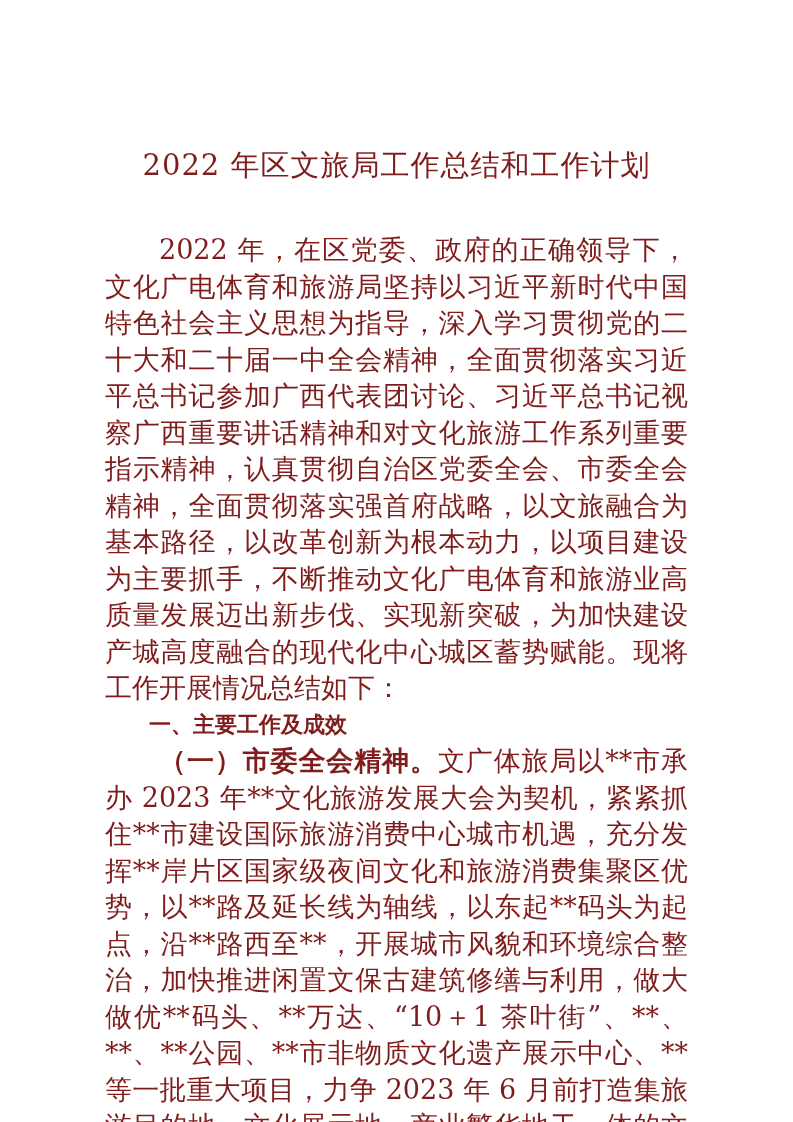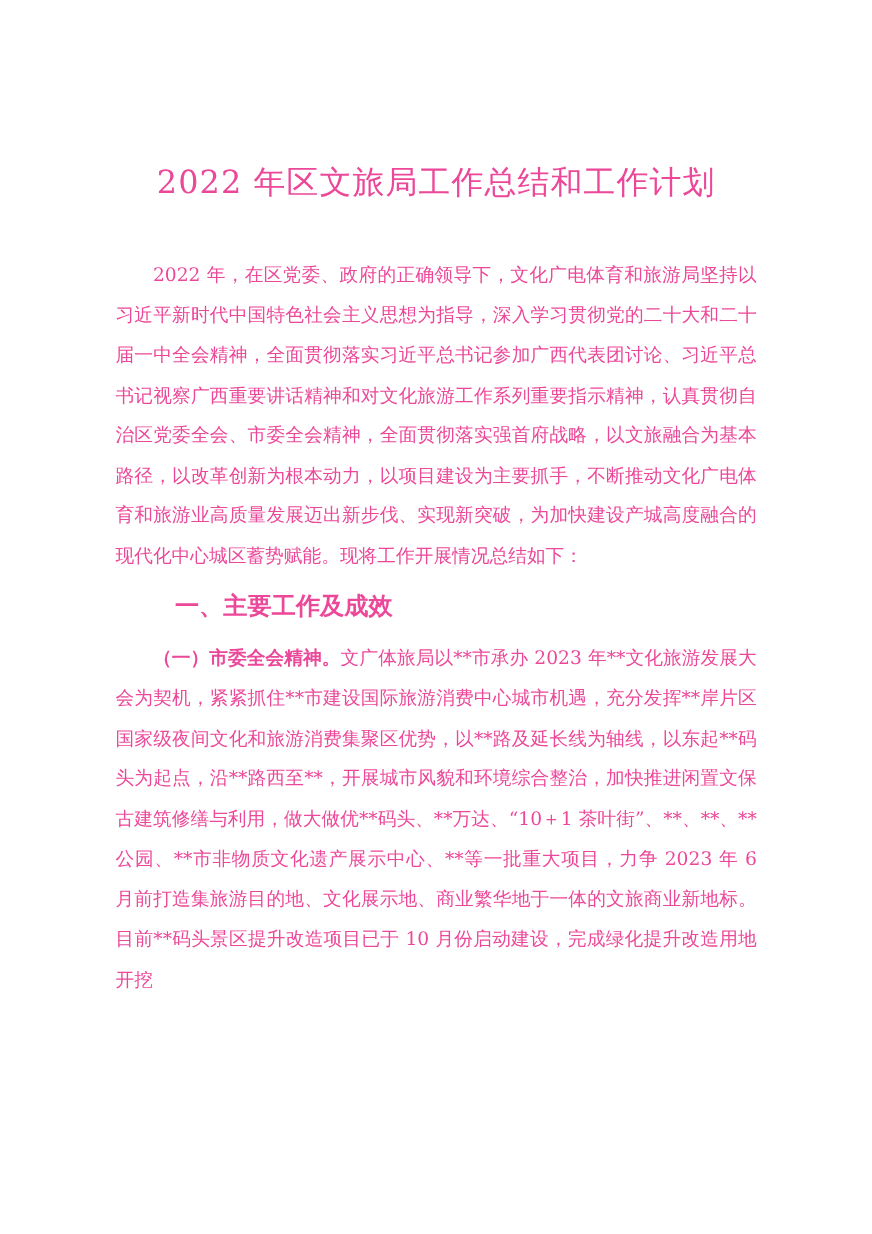--- a/index.html
+++ b/index.html
@@ -9,47 +9,47 @@
   }
   .page {
     position: relative;
     width: 793px;
     height: 1122px;
     margin: 0 auto;
     background: #ffffff;
     box-sizing: border-box;
     padding: 143px 105px 0 105px;
     overflow: hidden;
-    color: #ec4899;
+    color: #7f1d1d;
   }
   .doc-title {
     font-family: "DejaVu Serif", "Liberation Serif", serif;
     font-size: 29px;
     font-weight: 400;
     line-height: 44px;
     text-align: center;
     margin: 0 0 45px 0;
     letter-spacing: 1px;
   }
   .para {
     font-family: "DejaVu Serif", "Liberation Serif", serif;
-    font-size: 17px;
+    font-size: 27px;
     line-height: 36.5px;
     text-align: justify;
     text-justify: inter-ideograph;
     text-indent: 2em;
     margin: 0;
   }
   .section-heading {
     font-family: "DejaVu Sans", "Liberation Sans", sans-serif;
     font-size: 22px;
     font-weight: 700;
     line-height: 36.5px;
     text-indent: 2em;
-    margin: 10px;
+    margin: 0;
   }
   .lead-bold {
     font-weight: 700;
   }
 </style>
 </head>
 <body>
 
 <div class="page">
 

